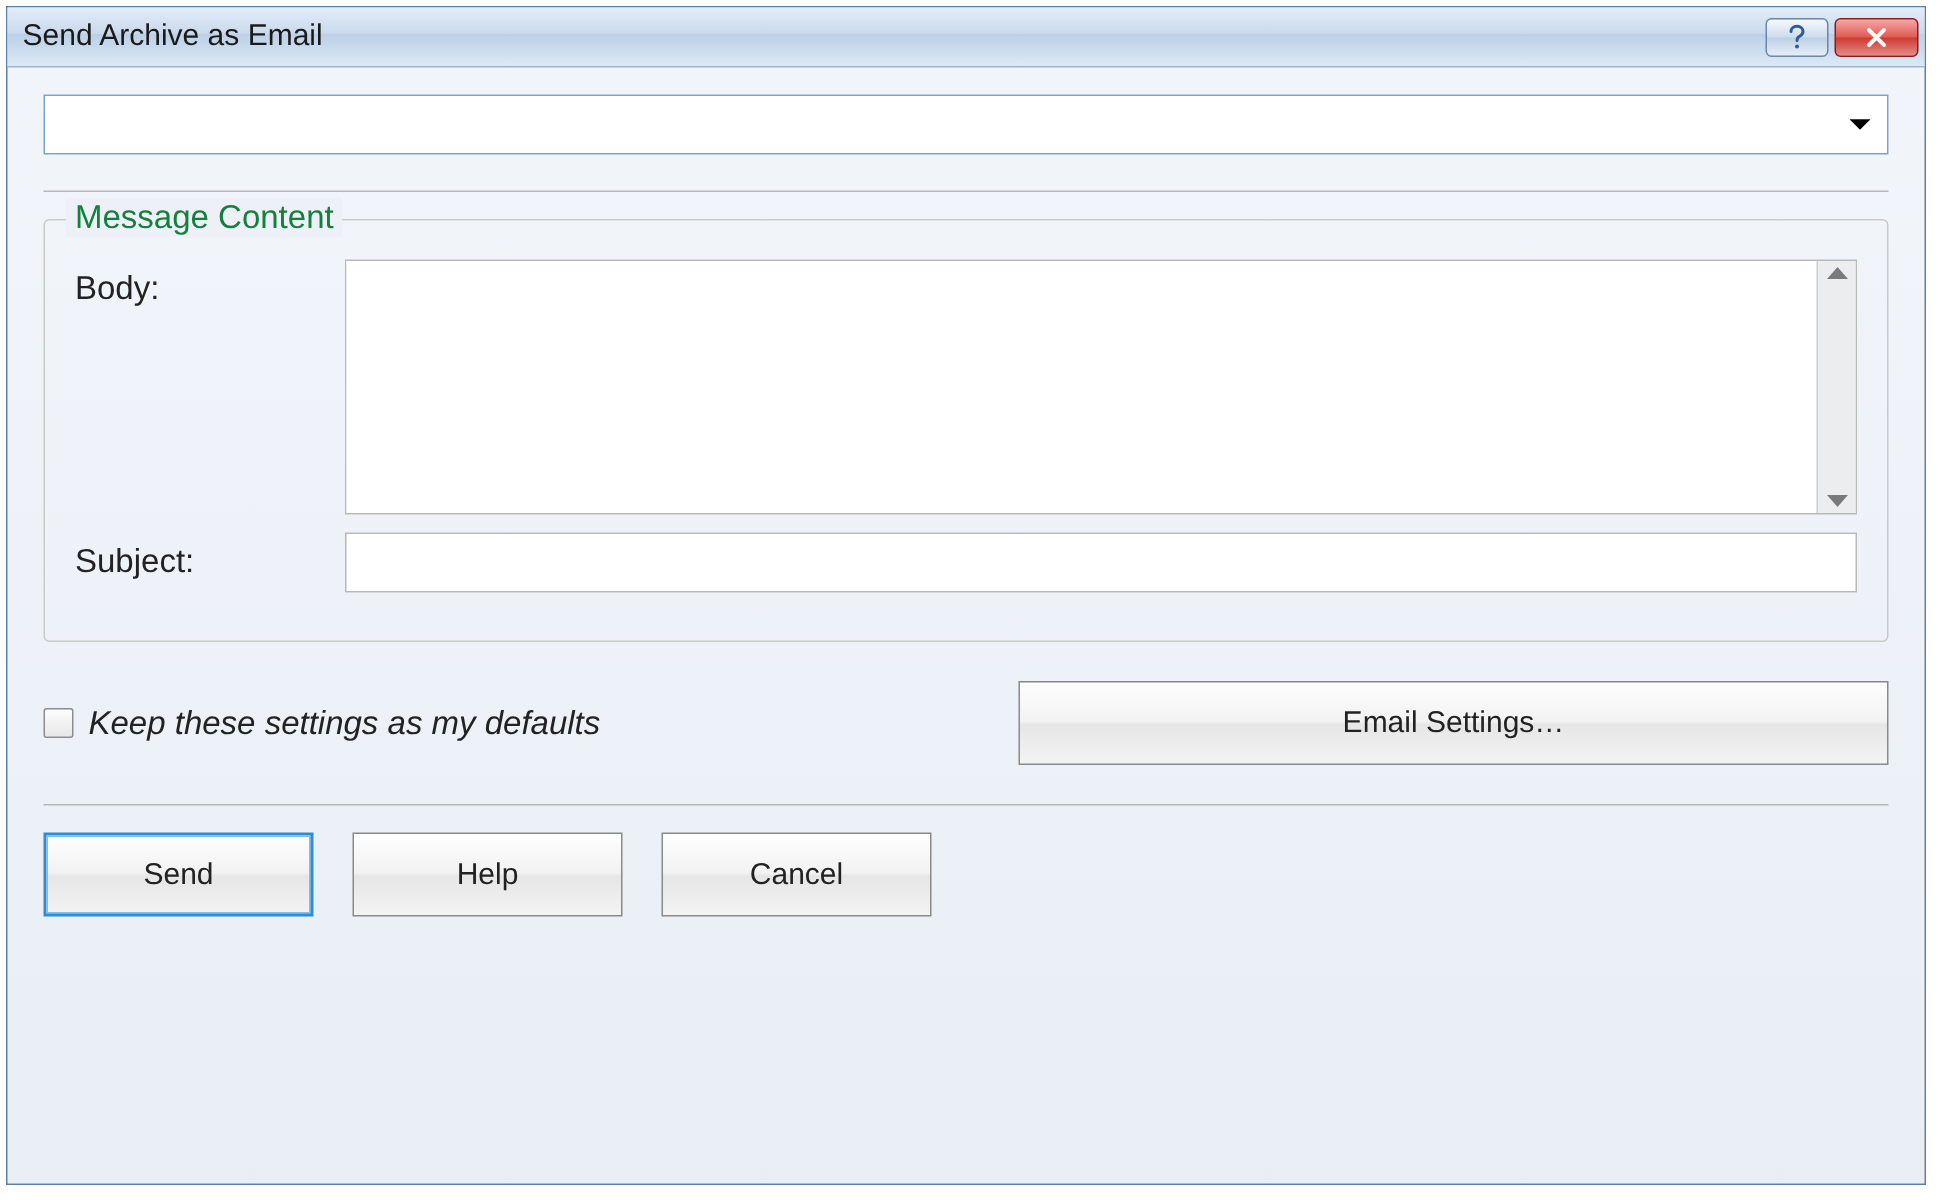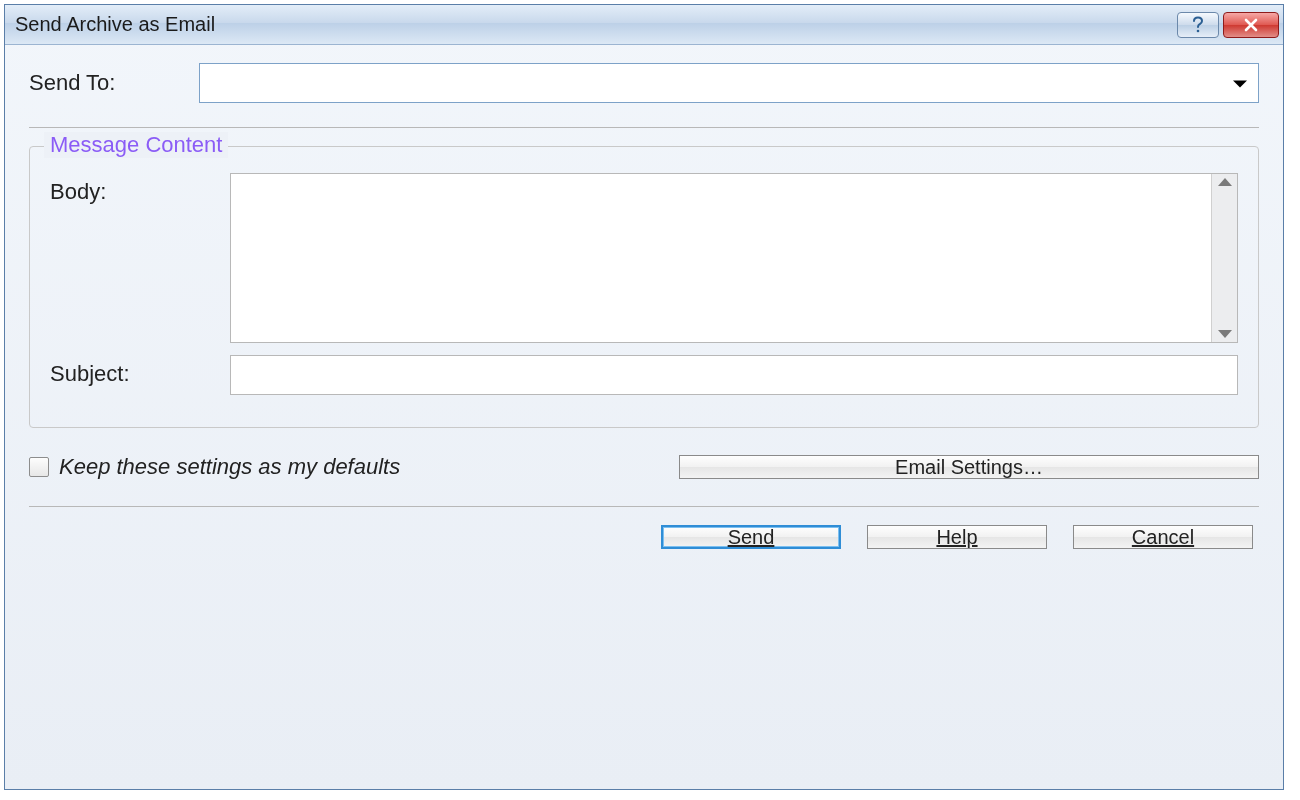--- a/index.html
+++ b/index.html
@@ -109,21 +109,21 @@
     position:relative;
     background: rgba(255,255,255,0);
   }
   .groupbox .legend {
     position:absolute;
     top:-15px;
     left:14px;
     padding:0 6px;
     font-size:22px;
     background: #edf1f7;
-    color:#8b5cf6;
+    color:#15803d;
   }
   .field-row {
     display:flex;
     align-items:flex-start;
     margin-bottom: 12px;
   }
   .field-label {
     width: 180px;
     padding-top:6px;
     font-size:22px;
@@ -186,21 +186,21 @@
   }
   .checkbox .box {
     width:20px; height:20px;
     border:1px solid #8d8d8d;
     background: linear-gradient(to bottom,#fdfdfd,#e7e7e7);
     border-radius:2px;
   }
   .spacer { flex:1; }
 
   .button {
-    height: 24px;
+    height: 56px;
     min-width: 180px;
     padding: 0 22px;
     border:1px solid #8a8a8a;
     border-radius:0;
     background: linear-gradient(to bottom,#fefefe 0%,#f2f2f2 48%,#e6e6e6 52%,#f3f3f3 100%);
     font-size:20px;
     color:#222;
     display:inline-flex;
     align-items:center;
     justify-content:center;
@@ -213,24 +213,22 @@
   }
 
   hr.sep2 {
     border:none;
     border-top:1px solid #b8b8b8;
     margin: 26px 0 18px 0;
   }
 
   .footer {
     display:flex;
-    justify-content:flex-end;
     gap: 26px;
     padding-right: 6px;
-    text-decoration: underline;
   }
 </style>
 </head>
 <body>
 
 <div class="dialog">
 
   <div class="titlebar">
     <span class="title">Send Archive as Email</span>
     <span class="winbtn help">
@@ -242,21 +240,20 @@
     <span class="winbtn close">
       <svg width="16" height="14" viewBox="0 0 16 14">
         <path d="M3 2 L13 12 M13 2 L3 12" stroke="#ffffff" stroke-width="2.6" stroke-linecap="round"></path>
       </svg>
     </span>
   </div>
 
   <div class="content">
 
     <div class="row">
-      <div class="label">Send To:</div>
       <div class="combo">
         <input type="text" value="" style="">
         <span class="dropdown-arrow">
           <svg width="16" height="10" viewBox="0 0 16 10">
               <path d="M1 1 L8 8 L15 1" fill="#000"></path>
             </svg>
         </span>
       </div>
     </div>
 

